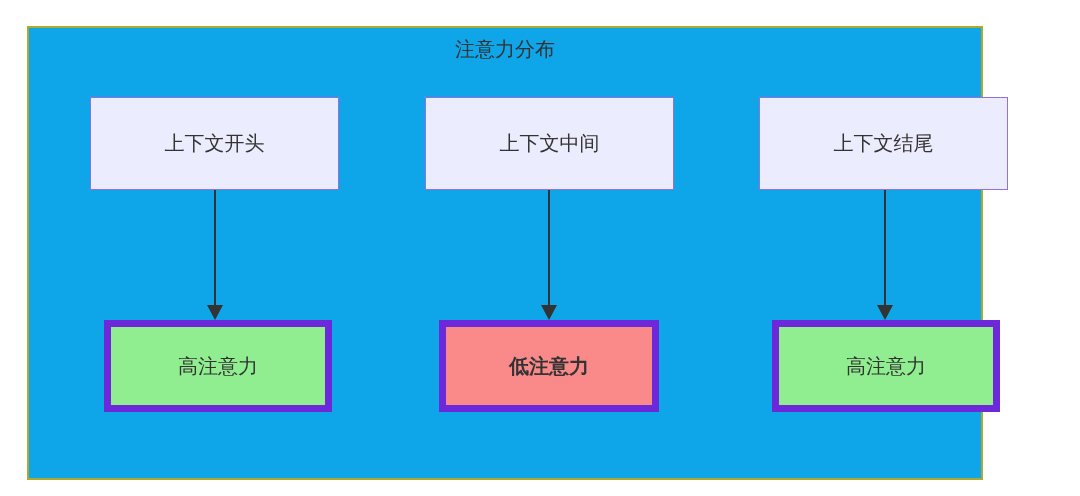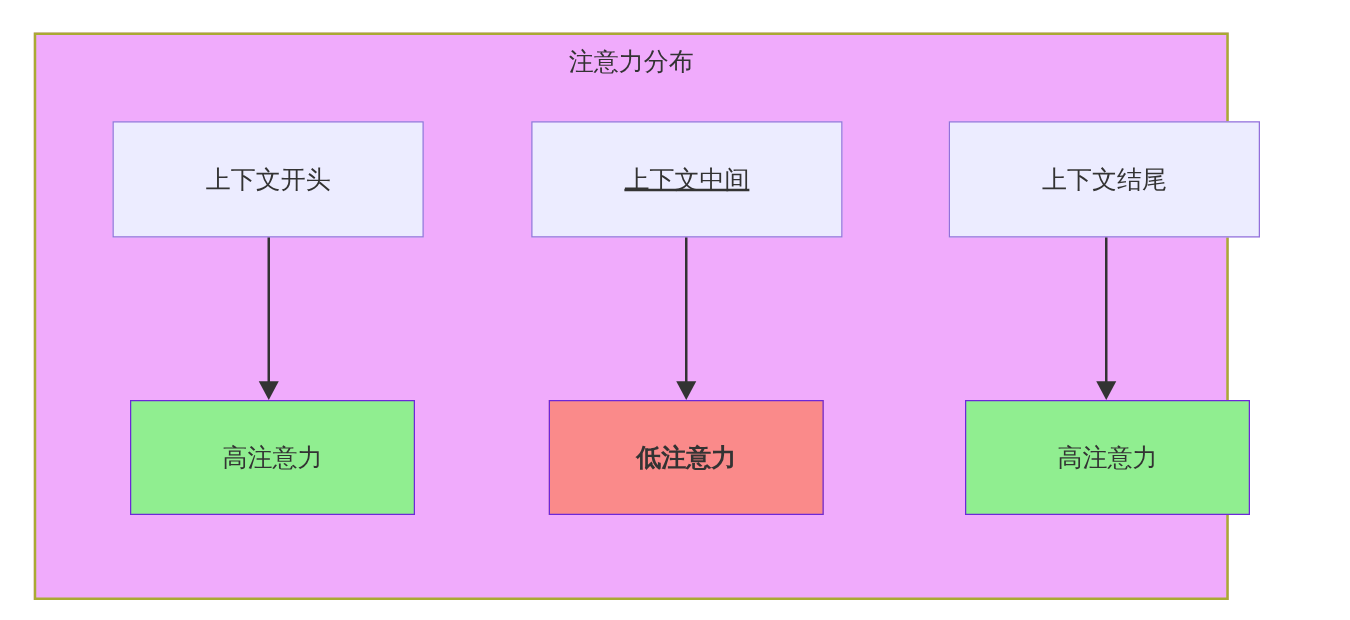--- a/index.html
+++ b/index.html
@@ -15,21 +15,21 @@
     background: #ffffff;
     overflow: hidden;
   }
   .cluster {
     position: absolute;
     left: 27px;
     top: 26px;
     width: 956px;
     height: 454px;
     box-sizing: border-box;
-    background: #f0abfc;
+    background: #0ea5e9;
     border: 2px solid #AAAA33;
   }
   .cluster-title {
     position: absolute;
     top: 8px;
     left: 0;
     width: 100%;
     text-align: center;
     font-size: 20px;
     color: #333333;
@@ -44,29 +44,29 @@
     color: #333333;
     text-align: center;
   }
   .node-context {
     background: #ECECFF;
     border: 1.5px solid #9370DB;
     height: 93px;
     top: 69px;
   }
   .node-result {
-    border: 1px solid #6d28d9;
+    border: 7px solid #6d28d9;
     height: 92px;
     top: 292px;
   }
   .node-high { background: #90EE90; }
   .node-low  { background: #FA8A8A; font-weight: bold; }
 
   .ctx-1 { left: 61px;  width: 249px; }
-  .ctx-2 { left: 396px; width: 249px; text-decoration: underline; }
+  .ctx-2 { left: 396px; width: 249px; }
   .ctx-3 { left: 730px; width: 249px; justify-content: center; }
 
   .res-1 { left: 75px;  width: 228px; }
   .res-2 { left: 410px; width: 220px; }
   .res-3 { left: 743px; width: 228px; }
 
   .arrow {
     position: absolute;
     top: 162px;
     width: 16px;

